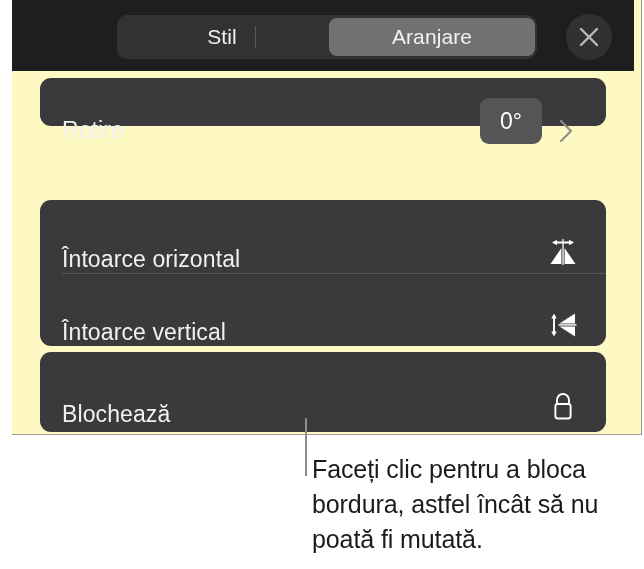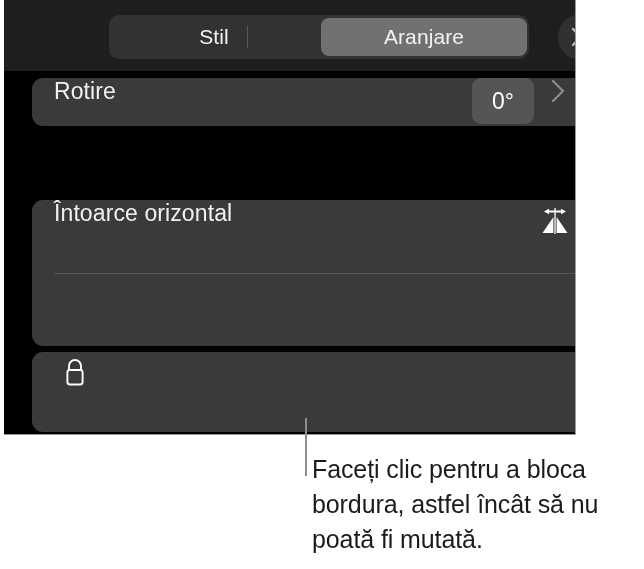--- a/index.html
+++ b/index.html
@@ -18,25 +18,25 @@
   #root {
     position: relative;
     width: 644px;
     height: 569px;
     background: #ffffff;
   }
 
   
   .panel {
     position: absolute;
-    left: 4px;
+    left: 12px;
     top: 0;
-    width: 572px;
+    width: 630px;
     height: 435px;
-    background: #000000;
+    background: #fef9c3;
     box-sizing: border-box;
     border-right: 1px solid #9a9a9a;
     border-bottom: 1px solid #9a9a9a;
     overflow: hidden;
   }
 
   
   .panel-header {
     position: absolute;
     left: 0;
@@ -105,21 +105,21 @@
     background: #3a3a3c;
     border-radius: 11px;
   }
   .group.g-rotate { top: 78px;  height: 48px; }
   .group.g-flip   { top: 157px; height: 146px; margin-top: 43px; }
   .group.g-lock   { top: 352px; height: 80px; }
 
   .row {
     position: relative;
     display: flex;
-    align-items: flex-start;
+    align-items: flex-end;
     height: 73px;
     padding: 0 22px 0 22px;
     box-sizing: border-box;
   }
   .group.g-rotate .row { height: 66px; }
   .group.g-lock   .row { height: 76px; }
 
   .row-label {
     color: #f1f1f2;
     font-size: 23px;
@@ -241,25 +241,43 @@
             <g stroke="#ffffff" stroke-width="1.9" fill="none" stroke-linecap="round">
               <line x1="8.5" y1="7.5" x2="25.5" y2="7.5"></line>
             </g>
             <polygon points="6.0,7.5 11.0,4.8 11.0,10.2" fill="#ffffff"></polygon>
             <polygon points="28.0,7.5 23.0,4.8 23.0,10.2" fill="#ffffff"></polygon>
           </svg>
         </div>
         <div class="row-divider"></div>
       </div>
 
+      <div class="row">
+        <span class="row-label">Întoarce vertical</span>
+        <div class="row-icon">
+          <svg width="34" height="34" viewBox="0 0 34 34">
+            <g fill="#ffffff">
+              <polygon points="29,5.5 29,15.6 13.5,15.6"></polygon>
+              <polygon points="29,18.4 29,28.5 13.5,18.4"></polygon>
+              <rect x="12.5" y="16.2" width="18" height="1.4"></rect>
+            </g>
+            <g stroke="#ffffff" stroke-width="1.9" fill="none" stroke-linecap="round">
+              <line x1="8" y1="9" x2="8" y2="25"></line>
+            </g>
+            <polygon points="8,5.5 5.3,10.5 10.7,10.5" fill="#ffffff"></polygon>
+            <polygon points="8,28.5 5.3,23.5 10.7,23.5" fill="#ffffff"></polygon>
+          </svg>
+        </div>
+      </div>
 
     </div>
 
     <div class="group g-lock">
       <div class="row">
+        <span class="row-label">Blochează</span>
         <div class="row-icon">
           <svg width="30" height="34" viewBox="0 0 30 34">
             <path d="M9 14 V10 a6 6 0 0 1 12 0 V14" fill="none" stroke="#ffffff" stroke-width="1.9" stroke-linecap="round"></path>
             <rect x="7.4" y="14" width="15.2" height="14.5" rx="2.4" fill="none" stroke="#ffffff" stroke-width="1.9"></rect>
           </svg>
         </div>
       </div>
     </div>
 
   </div>

